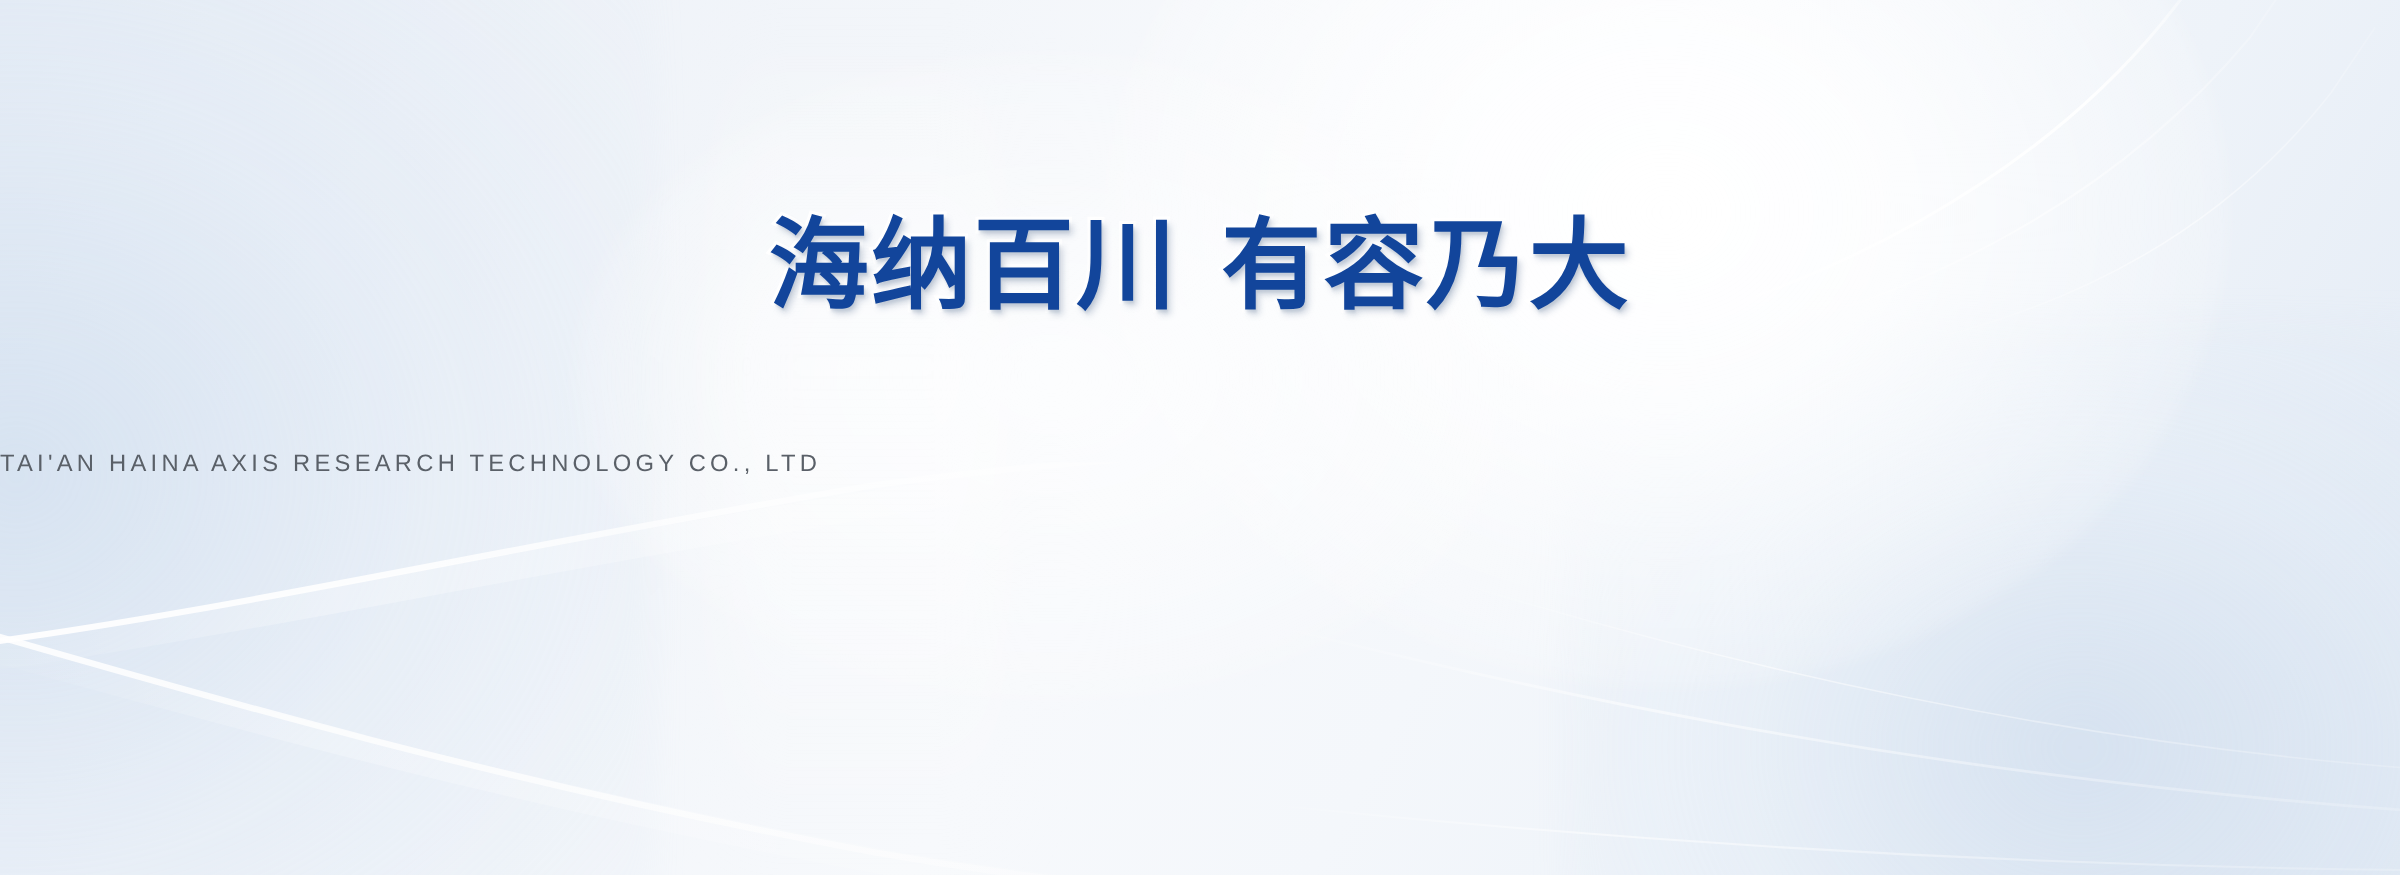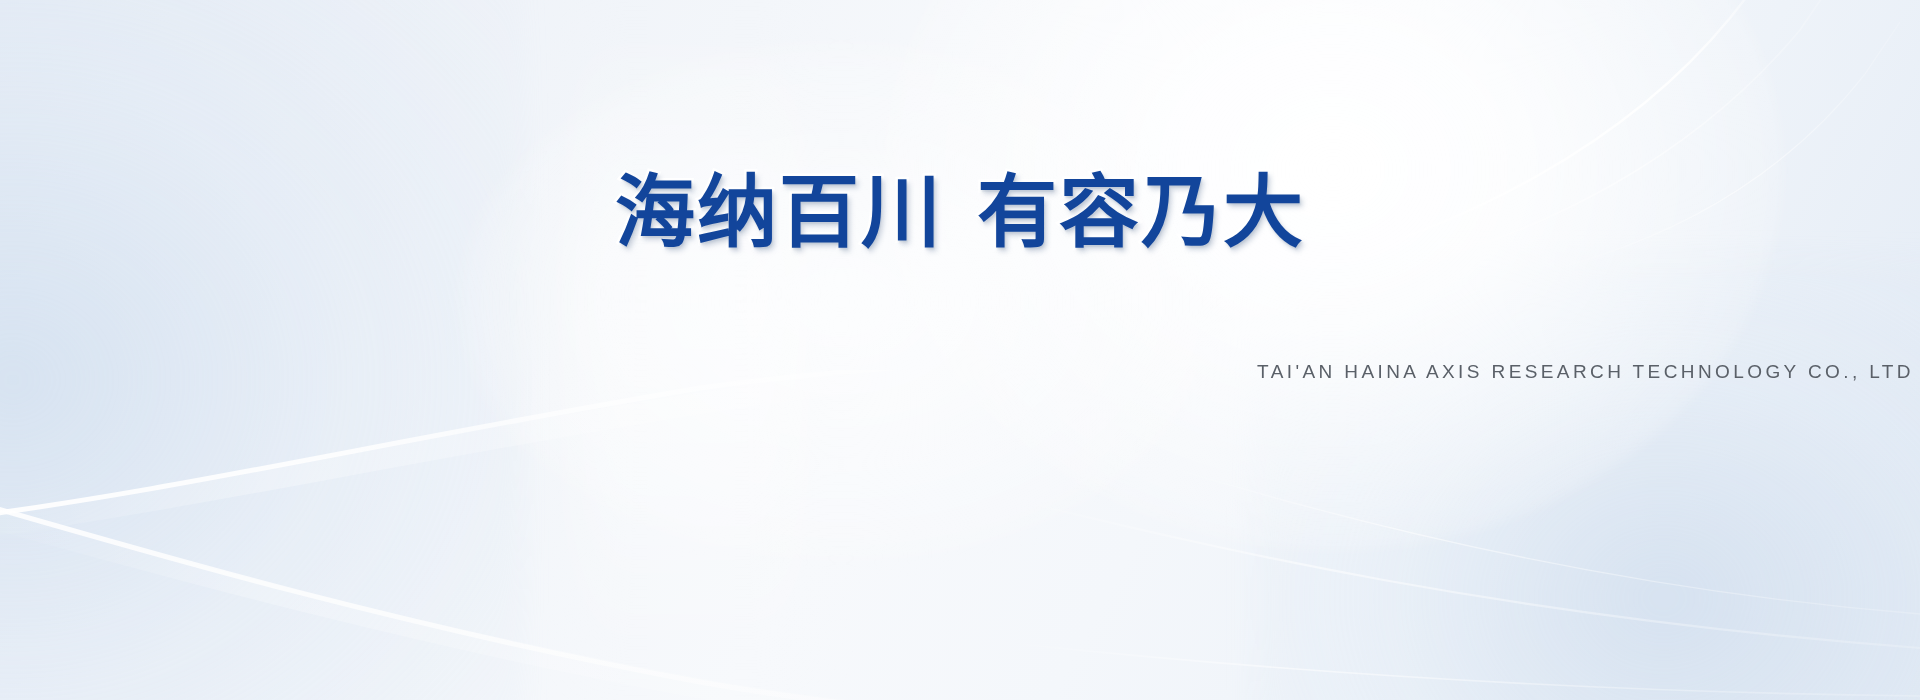--- a/index.html
+++ b/index.html
@@ -183,22 +183,22 @@
     color: #1c1c1e;
     white-space: nowrap;
     text-shadow: 0 1px 1px rgba(255,255,255,0.55);
   }
 
   .subtitle-en {
     margin: 0;
     position: absolute;
     top: 360px;
     left: 0;
-    right: 6px;
-    text-align: right;
+    right: 16px;
+    text-align: left;
     font-size: 19px;
     line-height: 1.3;
     font-weight: 400;
     letter-spacing: 3.4px;
     color: #5a6068;
     white-space: nowrap;
   }
 </style>
 </head>
 <body>

